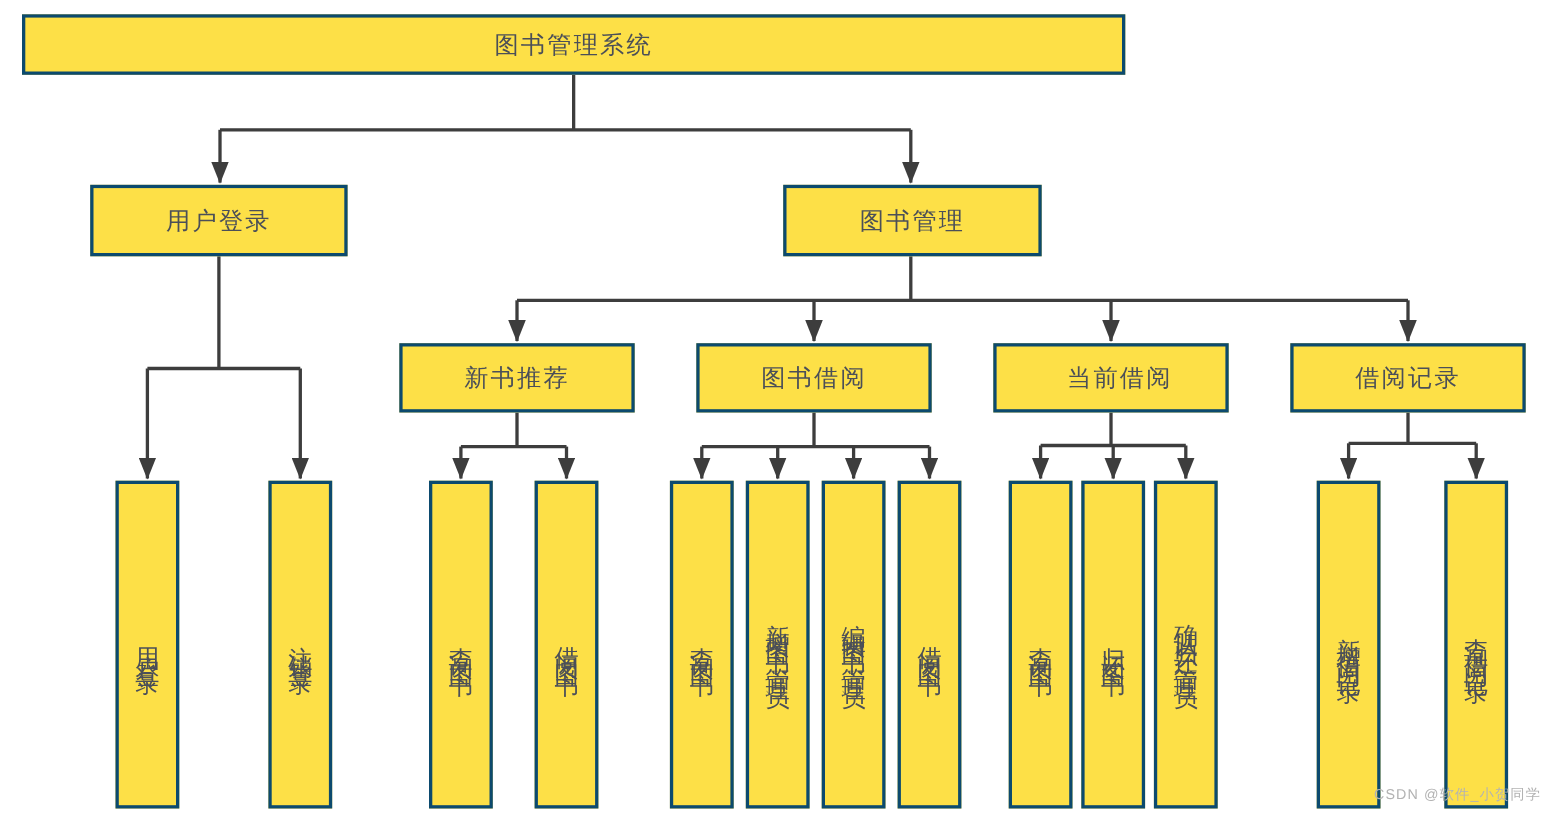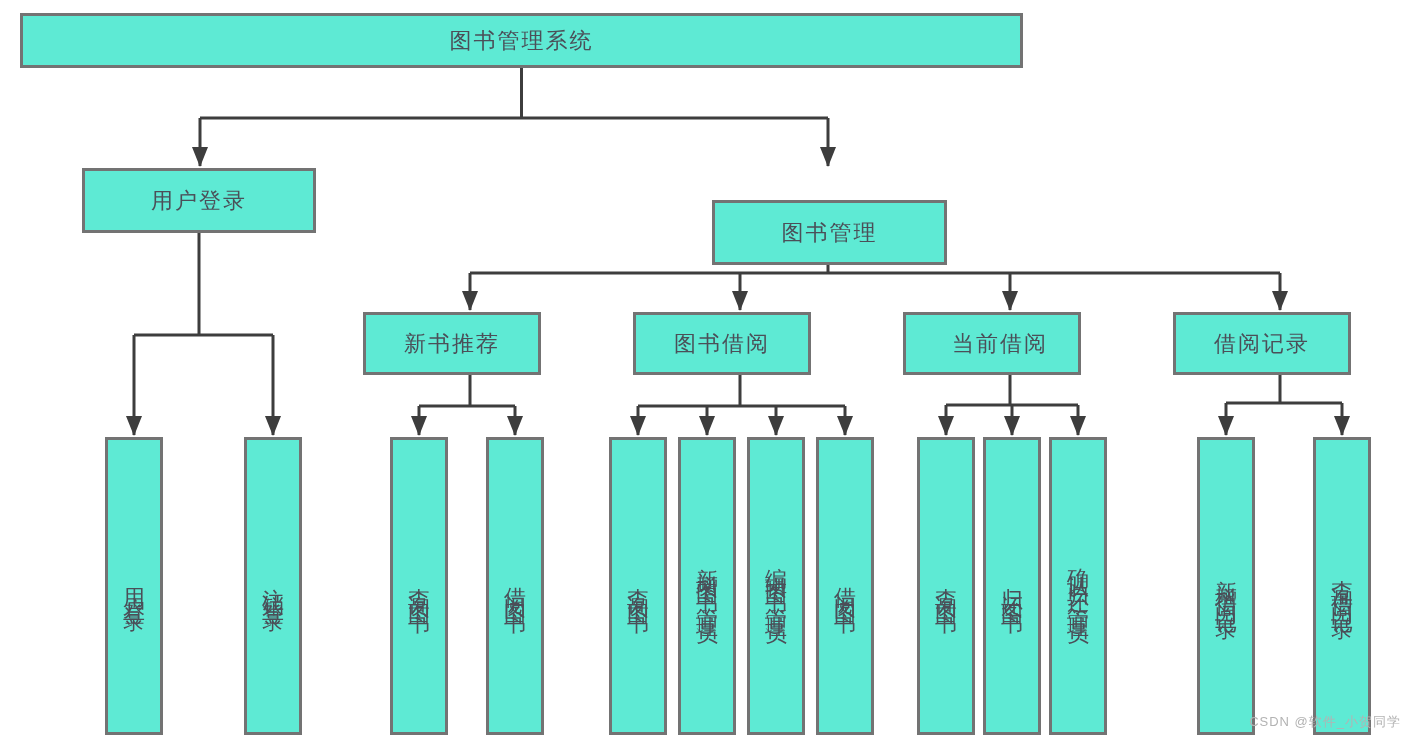--- a/index.html
+++ b/index.html
@@ -13,35 +13,35 @@
   }
   .wires {
     position: absolute;
     left: 0; top: 0;
     width: 1405px; height: 747px;
     z-index: 1;
   }
   .box {
     position: absolute;
     box-sizing: border-box;
-    border: 3px solid #737373;
-    background: #5eead4;
+    border: 3px solid #0c4a6e;
+    background: #fde047;
     display: flex;
     align-items: center;
     justify-content: center;
     color: #4b4f58;
     z-index: 2;
     font-size: 22px;
     letter-spacing: 2px;
   }
   .root  { left: 20px;  top: 13px;  width: 1003px; height: 55px; }
   .lvl1  { top: 168px;  height: 65px; }
   .l1a   { left: 82px;  width: 234px; }
-  .l1b   { left: 712px; width: 235px; margin-top: 32px; }
-  .lvl2  { top: 312px;  height: 63px; width: 178px; text-align: center; }
+  .l1b   { left: 712px; width: 235px; }
+  .lvl2  { top: 312px;  height: 63px; width: 214px; text-align: center; }
   .l2a   { left: 363px; }
   .l2b   { left: 633px; }
   .l2c   { left: 903px; padding-left: 16px; }
   .l2d   { left: 1173px; }
   .leaf  { top: 437px; width: 58px; height: 298px; }
   .vtext {
     writing-mode: vertical-rl;
     text-orientation: mixed;
     letter-spacing: 8px;
     font-size: 22px;

